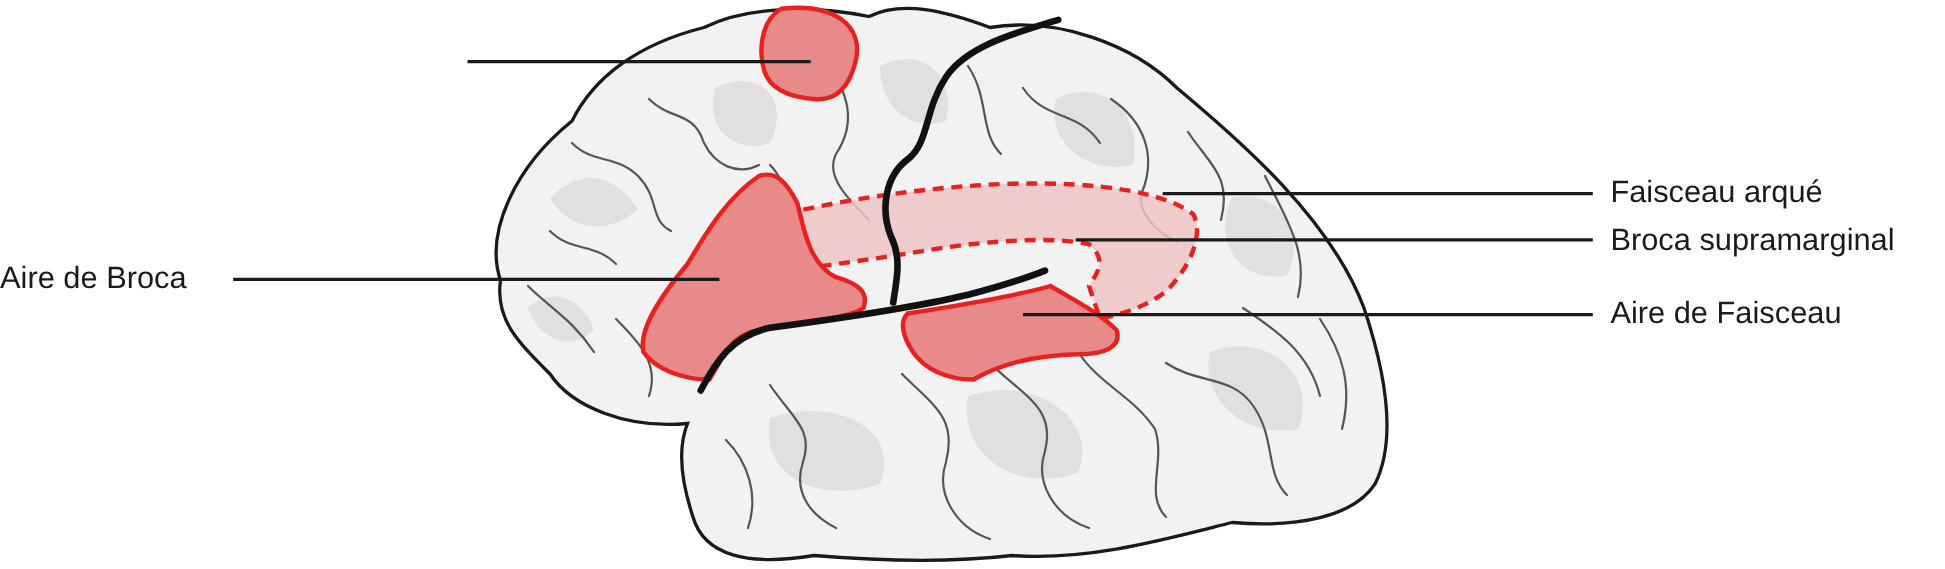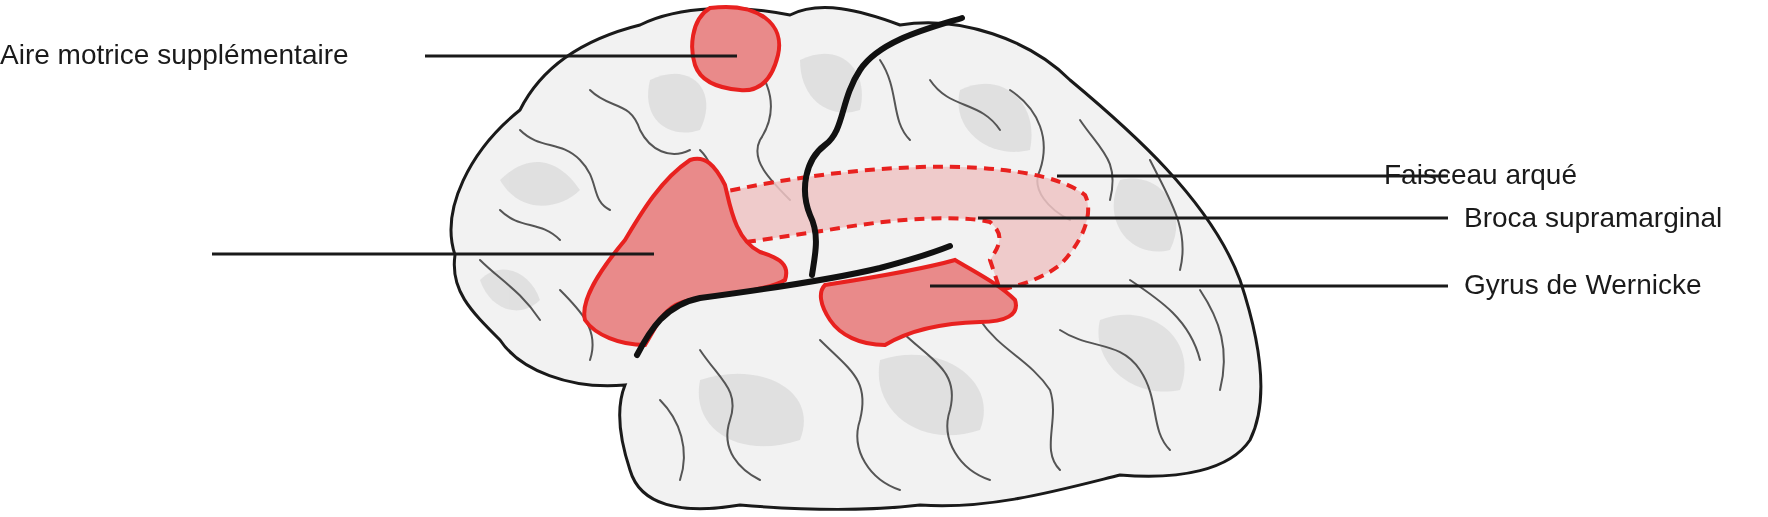--- a/index.html
+++ b/index.html
@@ -88,18 +88,18 @@
 
     <g stroke="#1a1a1a" stroke-width="3">
       <line x1="425" y1="56" x2="737" y2="56"></line>
       <line x1="212" y1="254" x2="654" y2="254"></line>
       <line x1="1057" y1="176" x2="1448" y2="176"></line>
       <line x1="978" y1="218" x2="1448" y2="218"></line>
       <line x1="930" y1="286" x2="1448" y2="286"></line>
     </g>
   </svg>
 
-  <div class="label" style="left:0px; top:41px;">Aire motrice supplémentaire</div>
-  <div class="label" style="left:1384px; top:161px;">Faisceau arqué</div>
+  <div class="label" style="left:0px; top:239px;">Aire de Broca</div>
+  <div class="label" style="left:1464px; top:161px;">Faisceau arqué</div>
   <div class="label" style="left:1464px; top:204px;">Broca supramarginal</div>
-  <div class="label" style="left:1464px; top:271px;">Gyrus de Wernicke</div>
+  <div class="label" style="left:1464px; top:271px;">Aire de Faisceau</div>
 
 </div>
 
 </body></html>

